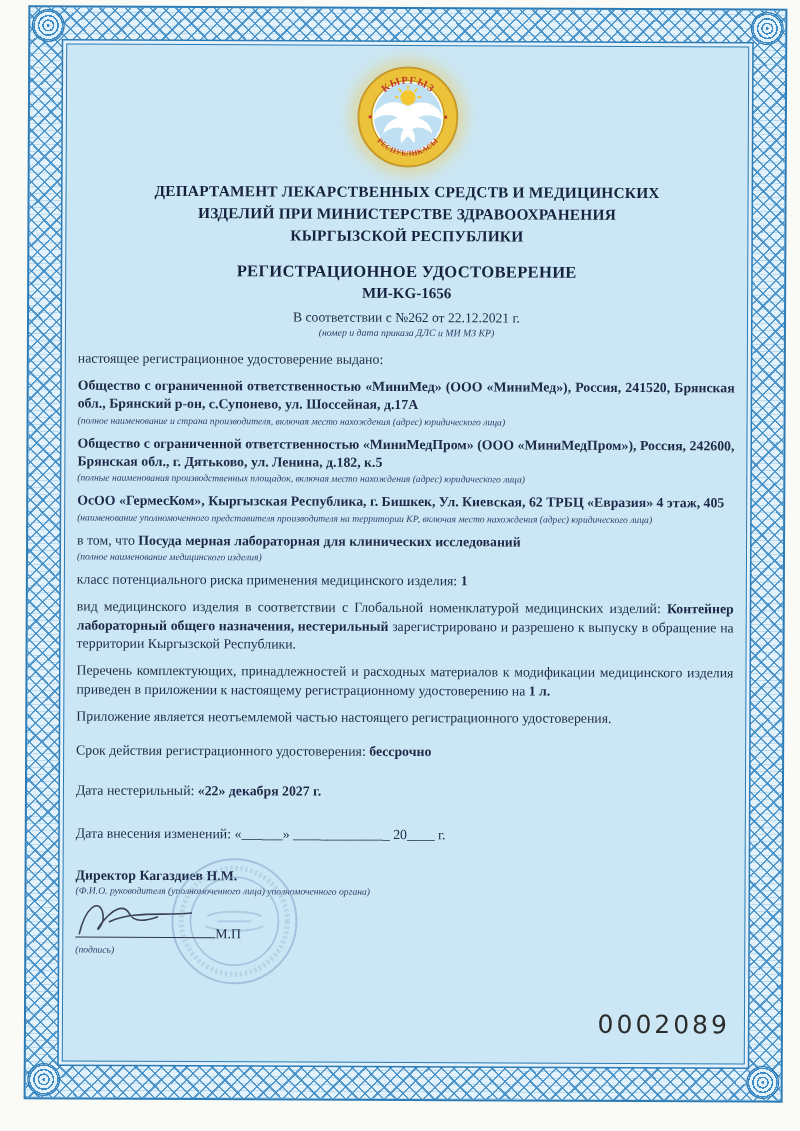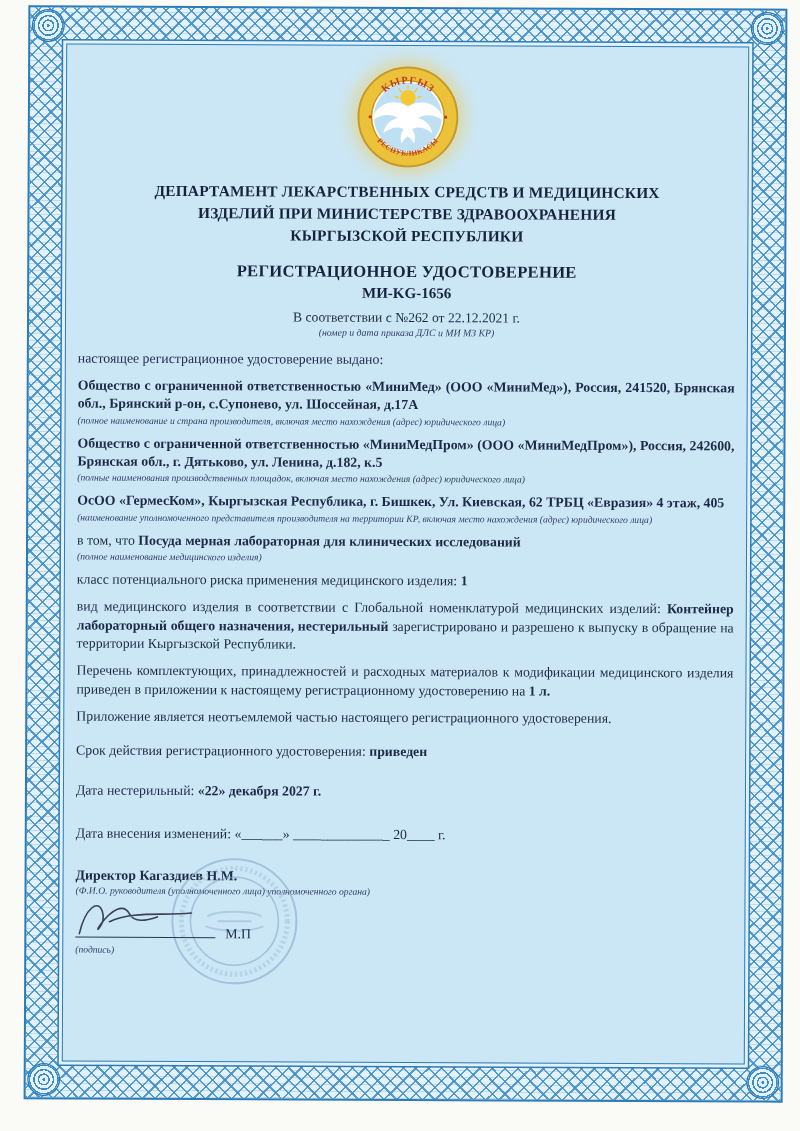--- a/index.html
+++ b/index.html
@@ -41,21 +41,21 @@
   .bld{font-weight:bold;}
   .note{margin:0 0 7px 0;font-style:italic;font-size:9.6px;color:#2f3d66;text-align:left;}
   .gap-sm{margin-top:16px;}.gap-md{margin-top:21px;}.gap-lg{margin-top:25px;}
 
   .director-line{margin-top:25px;font-size:13.8px;font-weight:bold;}
   .note-d{margin-top:1px;font-style:italic;font-size:9.6px;color:#2f3d66;}
 
   .sign-area{position:relative;margin-top:30px;height:58px;}
   .sign-row{position:relative;font-size:13.8px;}
   .sig-line{display:inline-block;width:140px;border-bottom:1.2px solid #2a3550;vertical-align:baseline;}
-  .mp{margin-left:10px;}
+  .mp{}
   .sign-note{margin-top:2px;font-style:italic;font-size:9.6px;color:#2f3d66;}
   .sig-svg{position:absolute;left:-4px;top:-36px;}
   .stamp{position:absolute;left:92px;top:-72px;opacity:.6;}
 
   .serial{position:absolute;right:14px;bottom:24px;font-family:"DejaVu Sans",sans-serif;
     font-size:25px;letter-spacing:3px;color:#2b2b2b;}
 </style>
 </head>
 <body>
 
@@ -128,21 +128,21 @@
         <div class="note">(полное наименование медицинского изделия)</div>
 
         <p class="para"><span>класс потенциального риска применения медицинского изделия: </span><span class="bld">1</span></p>
 
         <p class="para"><span>вид медицинского изделия в соответствии с Глобальной номенклатурой медицинских изделий: </span><span class="bld">Контейнер лабораторный общего назначения, нестерильный</span><span> зарегистрировано и разрешено к выпуску в обращение на территории Кыргызской Республики.</span></p>
 
         <p class="para"><span>Перечень комплектующих, принадлежностей и расходных материалов к модификации медицинского изделия приведен в приложении к настоящему регистрационному удостоверению на </span><span class="bld">1 л.</span></p>
 
         <p class="para">Приложение является неотъемлемой частью настоящего регистрационного удостоверения.</p>
 
-        <p class="para gap-sm"><span>Срок действия регистрационного удостоверения: </span><span class="bld">приведен</span></p>
+        <p class="para gap-sm"><span>Срок действия регистрационного удостоверения: </span><span class="bld">бессрочно</span></p>
 
         <p class="para gap-md"><span>Дата нестерильный: </span><span class="bld">«22» декабря 2027 г.</span></p>
 
         <p class="para gap-lg">Дата внесения изменений: «______»  ______________ 20____ г.</p>
 
         <div class="director-line">Директор Кагаздиев Н.М.</div>
         <div class="note-d">(Ф.И.О. руководителя (уполномоченного лица) уполномоченного органа)</div>
 
         <div class="sign-area">
           <svg class="stamp" width="134" height="134" viewBox="0 0 134 134">
@@ -155,15 +155,16 @@
             <svg class="sig-svg" width="150" height="60" viewBox="0 0 150 60">
               <path d="M8 44 C 14 18, 27 9, 31 22 C 35 35, 21 46, 29 35 C 40 20, 52 13, 58 24 C 63 33, 74 31, 86 27 M 38 32 C 60 21, 92 26, 120 23" stroke="#3a4158" stroke-width="1.6" fill="none" stroke-linecap="round"></path>
             </svg>
             <span class="sig-line"></span><span class="mp">М.П</span>
           </div>
           <div class="sign-note">(подпись)</div>
         </div>
 
       </div>
 
+      <div class="serial">0002089</div>
     </div>
   </div>
 </div>
 
 </body></html>

